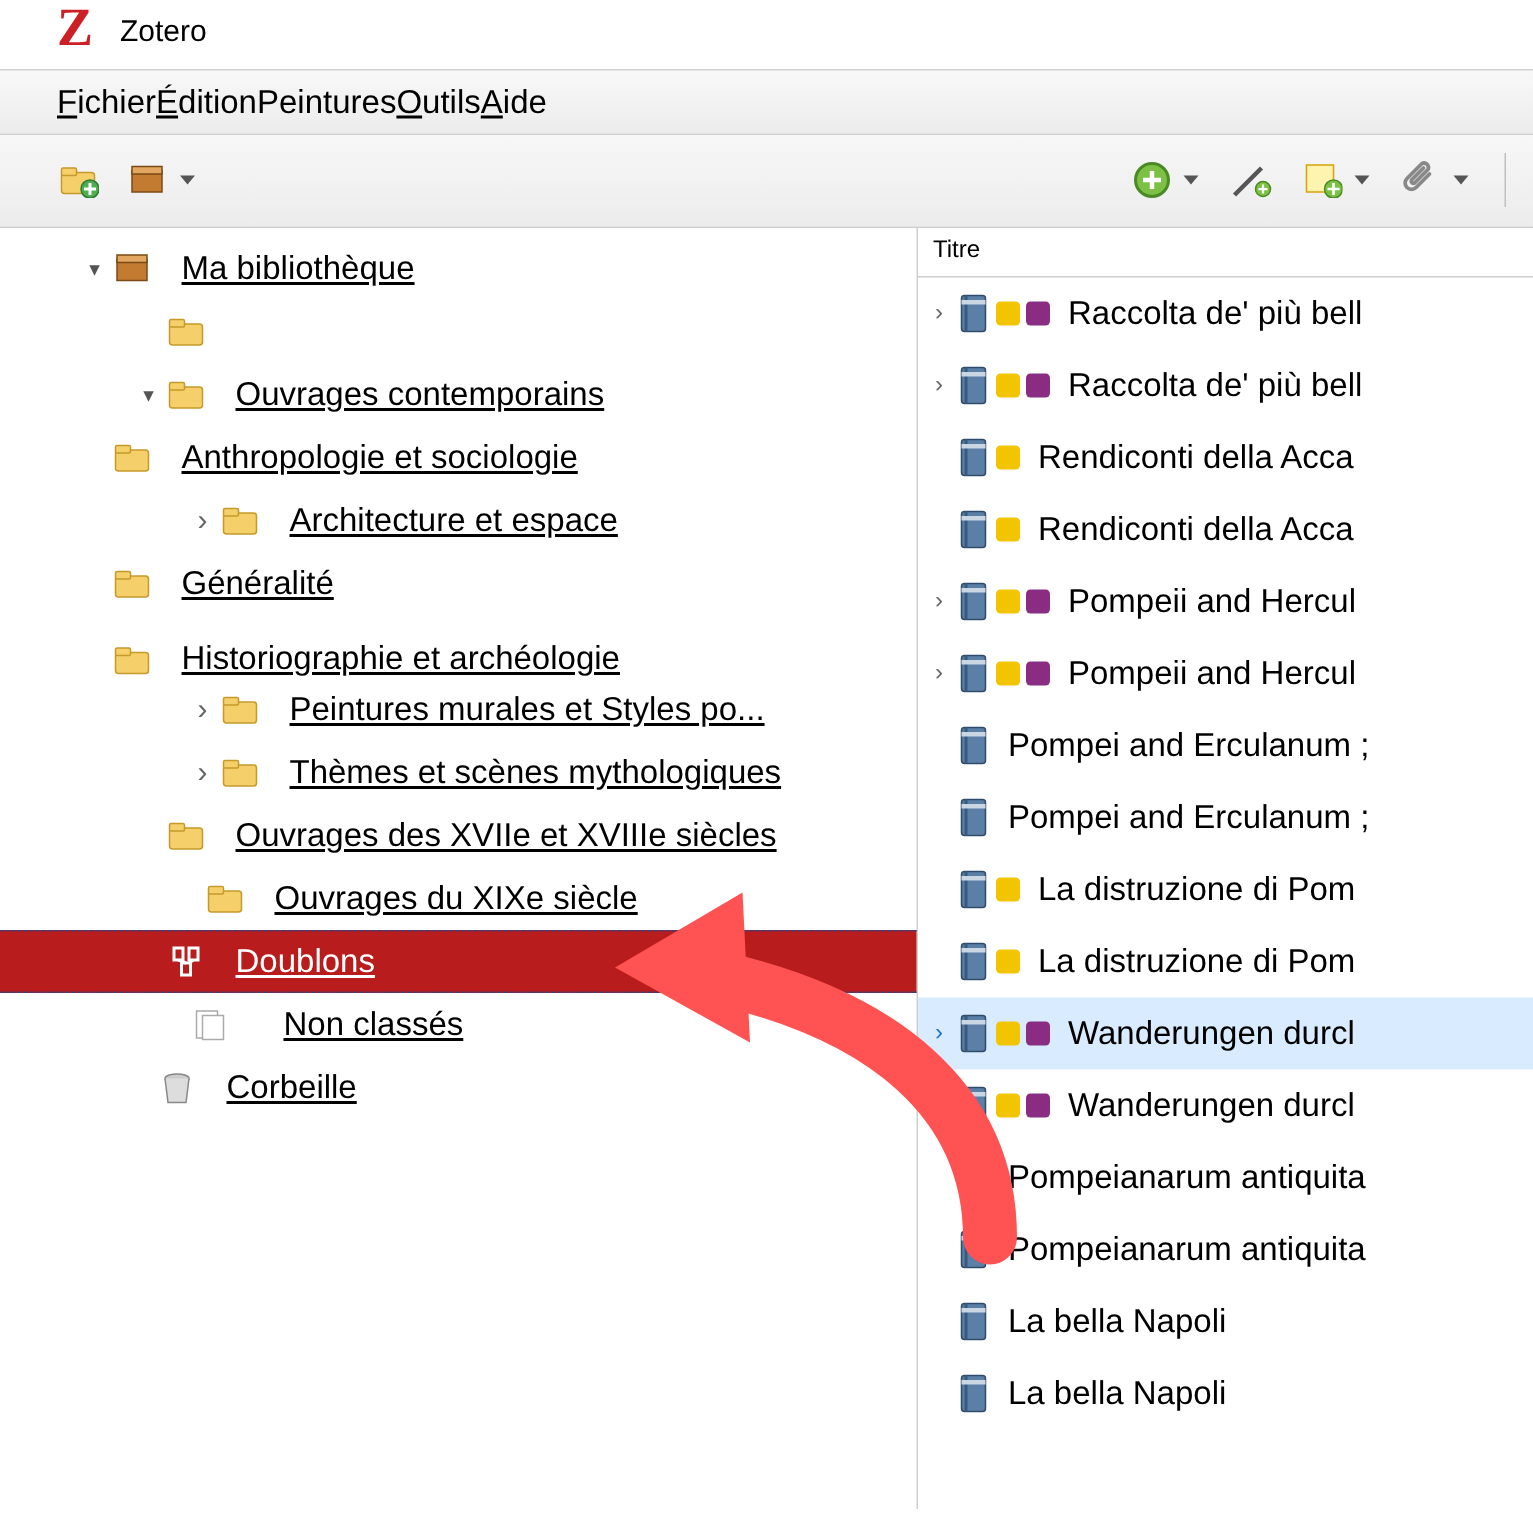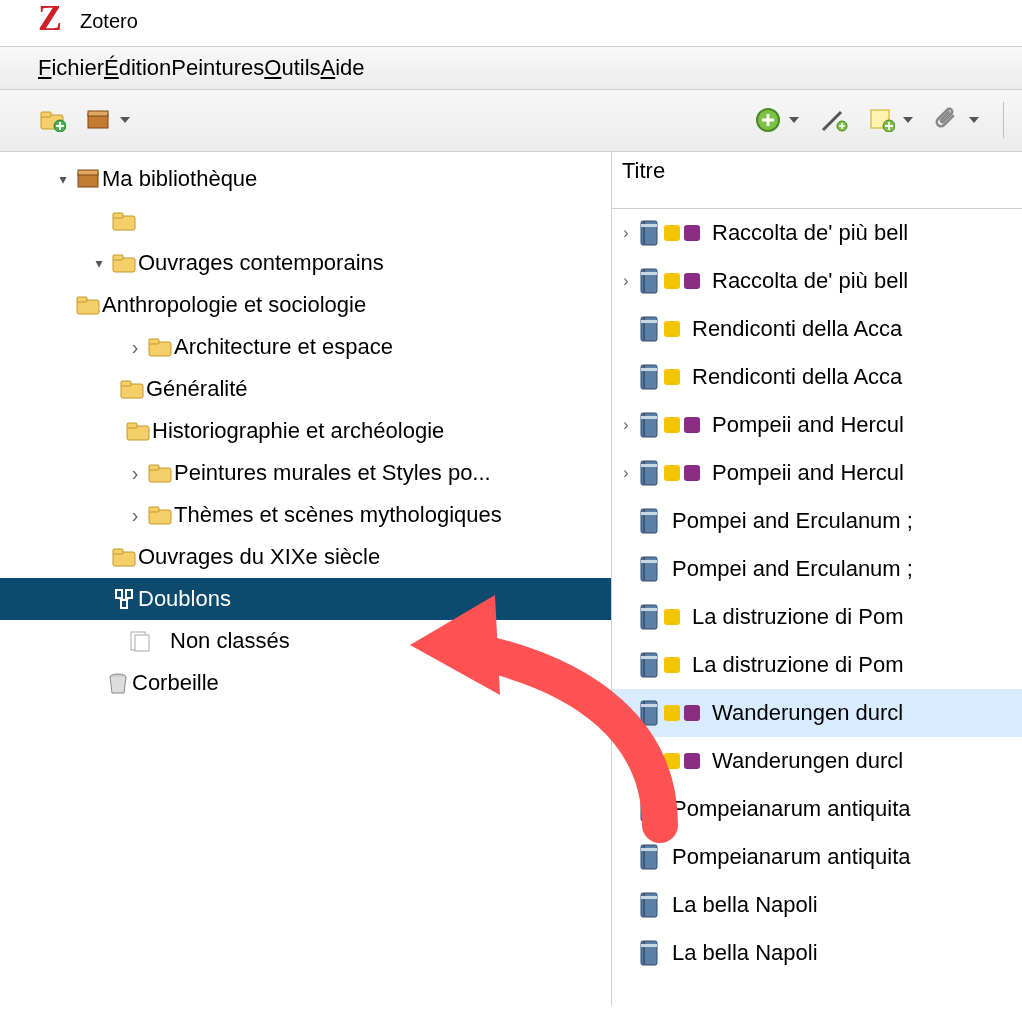--- a/index.html
+++ b/index.html
@@ -76,50 +76,50 @@
     border-right: 1px solid #cfcfcf;
     padding-top: 6px;
     position: relative;
   }
   .right-pane {
     flex:1;
     display:flex;
     flex-direction:column;
   }
   .right-header {
-    padding: 6px 10px 24px 10px;
-    font-size: 22px;
+    padding: 6px 10px 8px 10px;
+    font-size: 16px;
     border-bottom: 1px solid #cfcfcf;
   }
 
   
   .tree-row {
     display:flex;
     align-items:center;
     height: 42px;
     white-space: nowrap;
     overflow:hidden;
     font-size: 22px;
     padding-left: 0;
   }
   .tree-row.selected {
-    background: #0c4a6e;
+    background: #b91c1c;
     color: #fff;
     border-top: 1px dotted #0a4aa0;
     border-bottom: 1px dotted #0a4aa0;
   }
   .twisty {
     width: 18px; height: 18px;
     display:flex; align-items:center; justify-content:center;
     font-size: 14px;
     color:#555;
     margin-right: 4px;
   }
   .twisty.blank { visibility:hidden; }
-  .tree-label { margin-left: 0; }
+  .tree-label { margin-left: 19px; text-decoration: underline; }
 
   
   .ico { width:26px; height:24px; display:inline-block; flex:0 0 26px; }
 
   
   .list-row {
     display:flex;
     align-items:center;
     height: 48px;
     font-size: 22px;
@@ -261,29 +261,29 @@
           <span class="tree-label">Anthropologie et sociologie</span>
         </div>
         <div class="tree-row" style="padding-left: 126px;">
           <span class="twisty" style="font-size: 20px; color: rgb(102, 102, 102);">›</span>
           <svg class="ico" viewBox="0 0 26 24">
             <rect x="1" y="7" width="22" height="14" rx="2" fill="#f4cf6a" stroke="#c59a2a"></rect>
             <rect x="1" y="4" width="10" height="5" rx="1" fill="#f4cf6a" stroke="#c59a2a"></rect>
           </svg>
           <span class="tree-label">Architecture et espace</span>
         </div>
-        <div class="tree-row" style="padding-left: 98px;">
+        <div class="tree-row" style="padding-left: 54px;">
           <span class="twisty blank"></span>
           <svg class="ico" viewBox="0 0 26 24">
             <rect x="1" y="7" width="22" height="14" rx="2" fill="#f4cf6a" stroke="#c59a2a"></rect>
             <rect x="1" y="4" width="10" height="5" rx="1" fill="#f4cf6a" stroke="#c59a2a"></rect>
           </svg>
           <span class="tree-label">Généralité</span>
         </div>
-        <div class="tree-row" style="padding-left: 104px;">
+        <div class="tree-row" style="padding-left: 54px; align-items: flex-end;">
           <span class="twisty blank"></span>
           <svg class="ico" viewBox="0 0 26 24">
             <rect x="1" y="7" width="22" height="14" rx="2" fill="#f4cf6a" stroke="#c59a2a"></rect>
             <rect x="1" y="4" width="10" height="5" rx="1" fill="#f4cf6a" stroke="#c59a2a"></rect>
           </svg>
           <span class="tree-label">Historiographie et archéologie</span>
         </div>
         <div class="tree-row" style="padding-left: 126px;">
           <span class="twisty" style="font-size: 20px; color: rgb(102, 102, 102);">›</span>
           <svg class="ico" viewBox="0 0 26 24">
@@ -294,20 +294,28 @@
         </div>
         <div class="tree-row" style="padding-left: 126px;">
           <span class="twisty" style="font-size: 20px; color: rgb(102, 102, 102);">›</span>
           <svg class="ico" viewBox="0 0 26 24">
             <rect x="1" y="7" width="22" height="14" rx="2" fill="#f4cf6a" stroke="#c59a2a"></rect>
             <rect x="1" y="4" width="10" height="5" rx="1" fill="#f4cf6a" stroke="#c59a2a"></rect>
           </svg>
           <span class="tree-label">Thèmes et scènes mythologiques</span>
         </div>
         <div class="tree-row" style="padding-left: 90px;">
+          <span class="twisty blank"></span>
+          <svg class="ico" viewBox="0 0 26 24">
+            <rect x="1" y="7" width="22" height="14" rx="2" fill="#f4cf6a" stroke="#c59a2a"></rect>
+            <rect x="1" y="4" width="10" height="5" rx="1" fill="#f4cf6a" stroke="#c59a2a"></rect>
+          </svg>
+          <span class="tree-label">Ouvrages des XVIIe et XVIIIe siècles</span>
+        </div>
+        <div class="tree-row" style="padding-left: 116px;">
           <span class="twisty blank"></span>
           <svg class="ico" viewBox="0 0 26 24">
             <rect x="1" y="7" width="22" height="14" rx="2" fill="#f4cf6a" stroke="#c59a2a"></rect>
             <rect x="1" y="4" width="10" height="5" rx="1" fill="#f4cf6a" stroke="#c59a2a"></rect>
           </svg>
           <span class="tree-label">Ouvrages du XIXe siècle</span>
         </div>
         <div class="tree-row selected" style="padding-left: 90px;">
           <span class="twisty blank"></span>
           <svg class="ico" viewBox="0 0 26 24">

